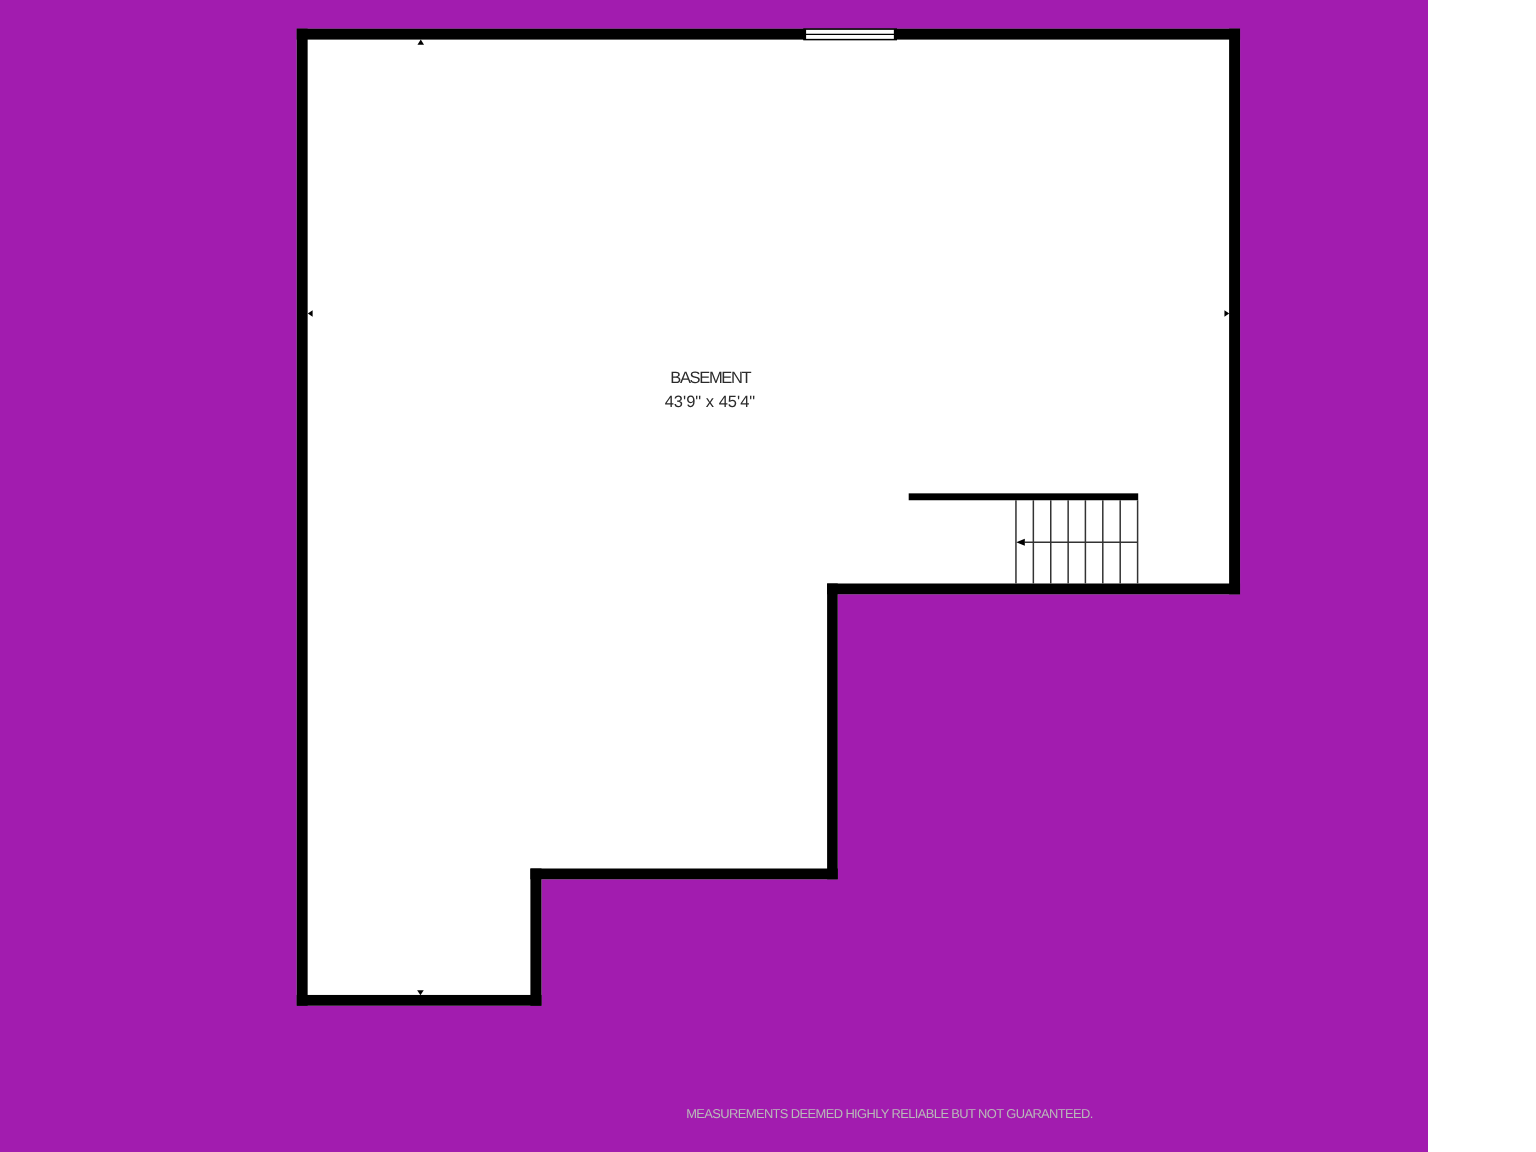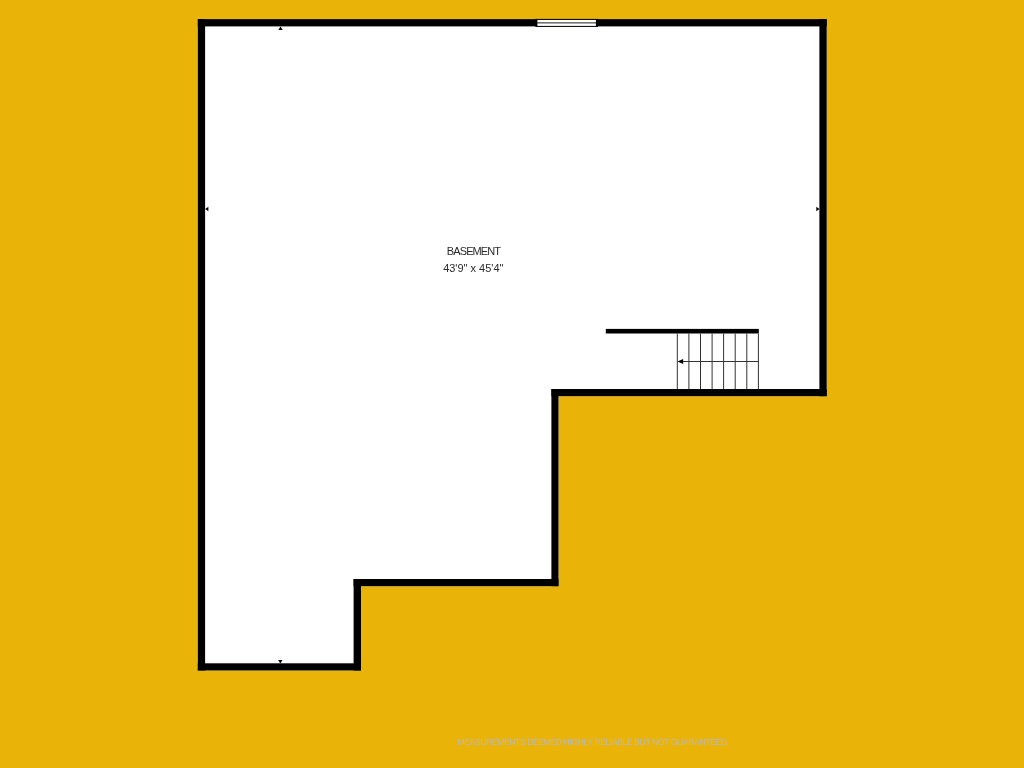--- a/index.html
+++ b/index.html
@@ -1,17 +1,17 @@
 <!DOCTYPE html>
 <html><head>
 <meta charset="utf-8">
 <title>Basement Floorplan</title>
 <style>
   html,body{margin:0;padding:0;background:#ffffff;width:1024px;height:768px;overflow:hidden;}
-  .page{position:relative;width:1024px;height:768px;background:#eab308;font-family:"Liberation Sans",sans-serif;}
+  .page{position:relative;width:952px;height:768px;background:#a21caf;font-family:"Liberation Sans",sans-serif;}
   svg{position:absolute;left:0;top:0;}
   text{font-family:"Liberation Sans",sans-serif;}
 </style>
 </head>
 <body>
 <div class="page">
 <svg width="1024" height="768" viewBox="0 0 1024 768">
 
   <path d="M 197.8 19.1 L 826.7 19.1 L 826.7 396.2 L 558.5 396.2 L 558.5 586.2 L 361 586.2 L 361 670.5 L 197.8 670.5 Z" fill="#ffffff" stroke="none"></path>
 

